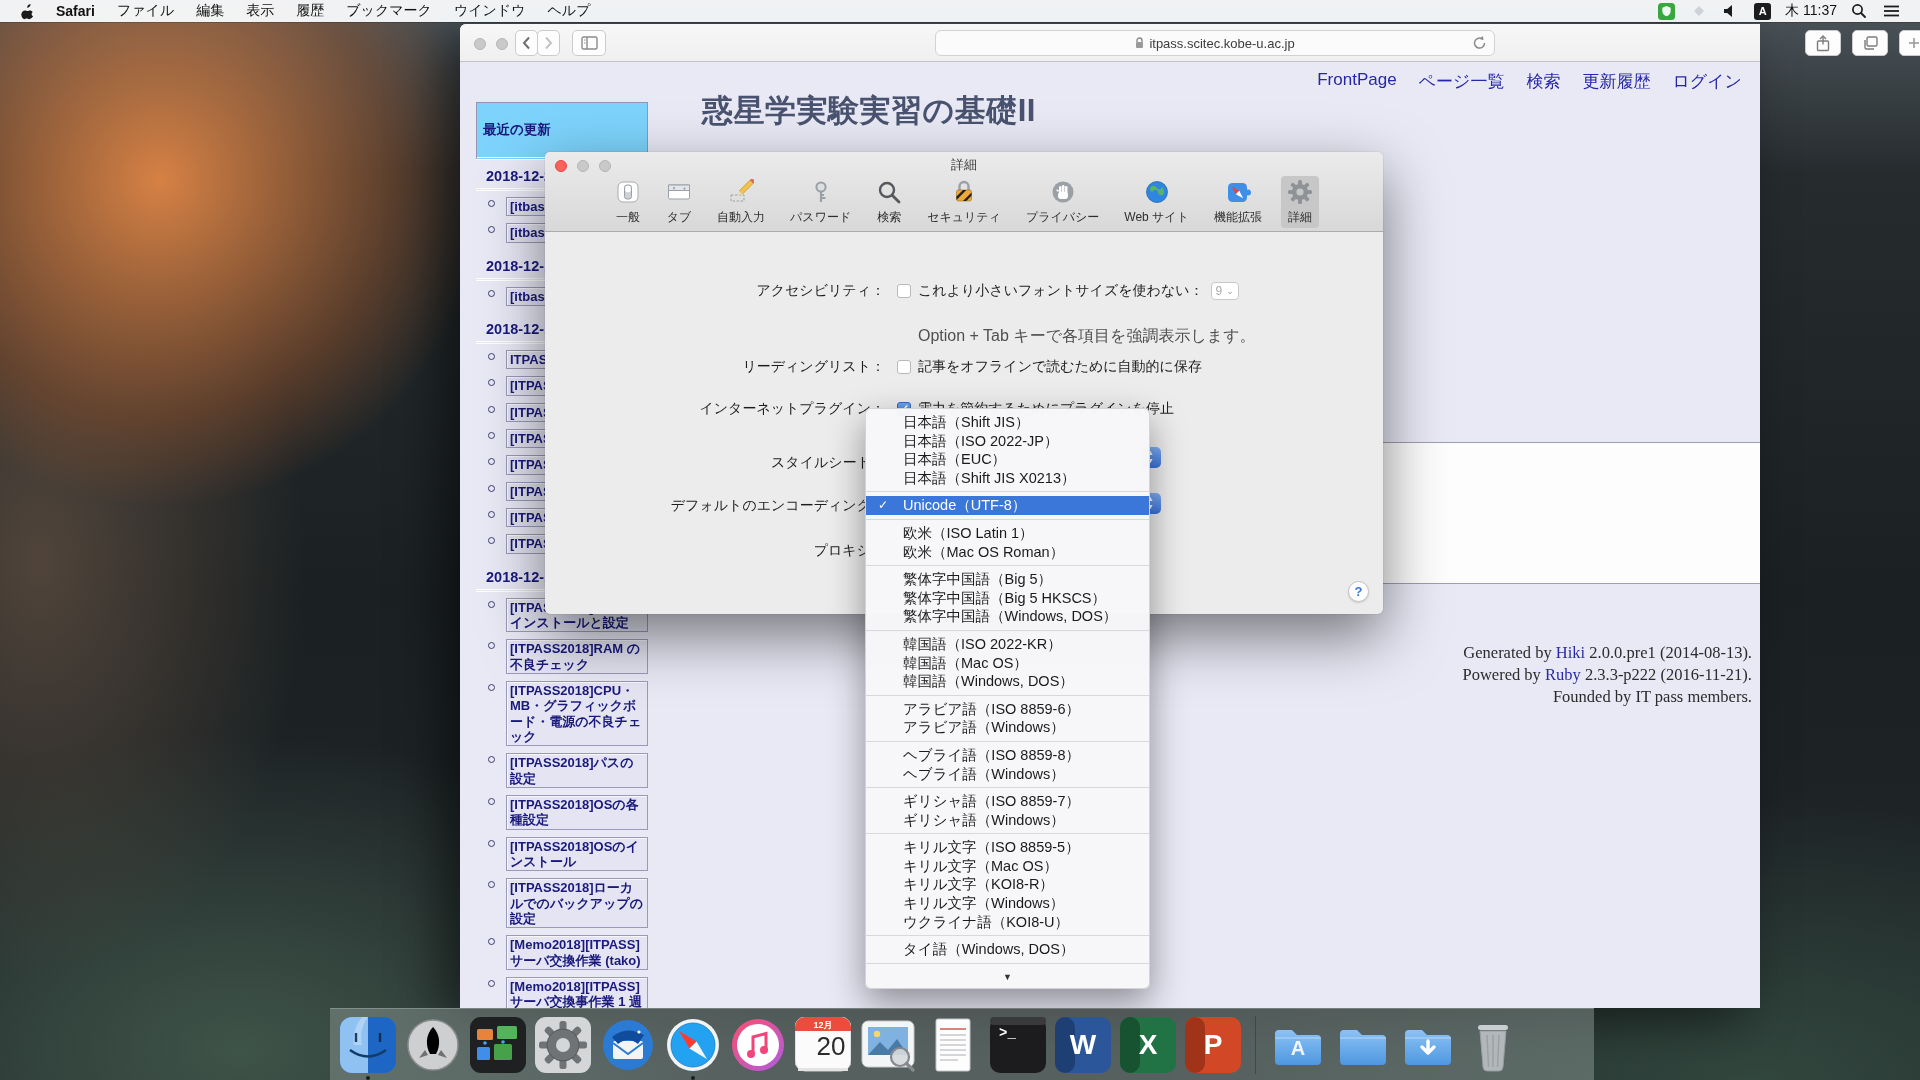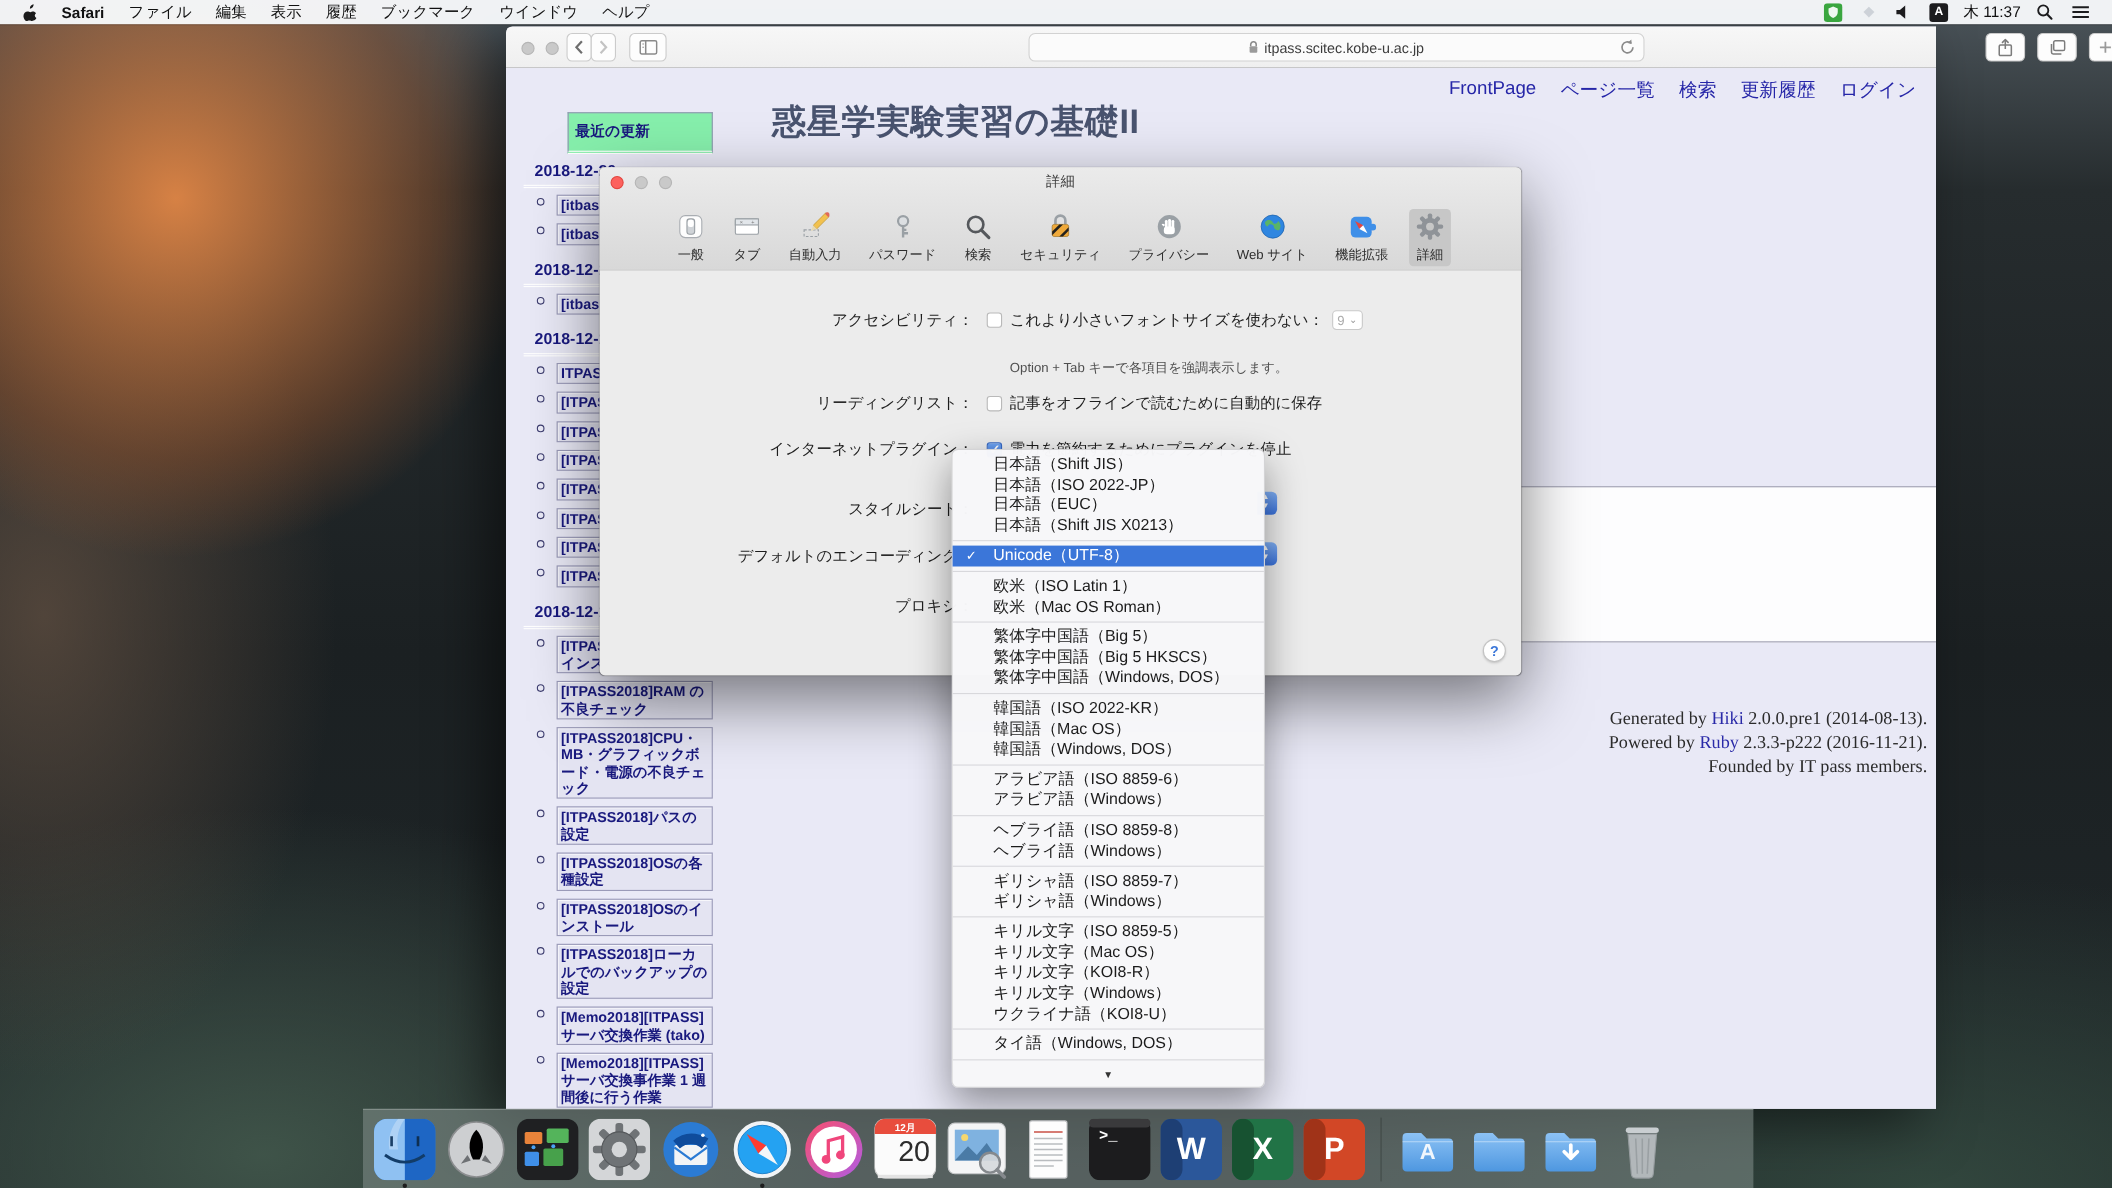--- a/index.html
+++ b/index.html
@@ -43,57 +43,57 @@
     font-size:13px; color:#3c3c3c; }
   #urlfield .rel { position:absolute; right:7px; top:4px; }
 
   
   #page { position:absolute; left:0; top:38px; right:0; bottom:0; background:#E9E9F6; overflow:hidden; }
   #pagenav { position:absolute; top:8px; right:18px; display:flex; gap:22px; font-size:17px; }
   #pagenav a { color:#2626A8; text-decoration:none; }
   #ptitle { position:absolute; left:242px; top:28px; font-size:31px; font-weight:bold; color:#49536F; letter-spacing:.5px; }
 
   #sidebar { position:absolute; left:16px; top:40px; width:172px; font-size:13px; }
-  .sb-header { border:1px solid #9494B4; background:#86efac; color:#19197E; font-weight:bold; font-size:13.5px;
-    padding:8px 6px; border-bottom:3px double #fff;margin-left:40px; }
+  .sb-header { border:1px solid #9494B4; background:#7dd3fc; color:#19197E; font-weight:bold; font-size:13.5px;
+    padding:18px 6px; border-bottom:3px double #fff; }
   .sb-date { color:#19197E; font-weight:bold; font-size:14.5px; padding:8px 8px 4px 10px; border-bottom:3px double #FFF; margin-bottom:6px; }
   .sb-item { position:relative; margin:0 0 7px 30px; }
   .sb-bullet { position:absolute; left:-18px; top:3px; width:7px; height:7px; border:1.5px solid #3c3c6e; border-radius:50%; }
   .sb-link { display:inline-block; background:#E4E4F2; border:1px solid #9A9AB8; padding:1px 3px;
     color:#19197E; font-weight:bold; line-height:1.18; box-shadow:1px 1px 0 rgba(255,255,255,.7) inset; }
 
   #whitebox { position:absolute; left:240px; top:380px; width:1212px; height:142px; background:#FDFDFE; border:1px solid #9D9DB0; }
   #pfooter { position:absolute; right:8px; top:534px; text-align:right; font-family:"Liberation Serif",serif;
     font-size:16.5px; color:#2b2b2b; line-height:22px;margin-top:46px; }
   #pfooter a { color:#2A2AA8; text-decoration:none; }
 
   
   #prefs { position:absolute; left:545px; top:152px; width:838px; height:462px; z-index:30;
     border-radius:5px; background:#ECECEC; box-shadow:0 22px 60px rgba(0,0,0,.5), 0 0 1px rgba(0,0,0,.4); }
-  #prefs-top { position:absolute; left:0; top:0; right:0; height:94px; border-radius:5px 5px 0 0;
+  #prefs-top { position:absolute; left:0; top:0; right:0; height:80px; border-radius:5px 5px 0 0;
     background:linear-gradient(#EBEBEB,#D8D8D8); border-bottom:1px solid #ABABAB;padding-left:15px; }
   #prefs-title { position:absolute; top:4px; left:0; right:0; text-align:center; font-size:13px; color:#3c3c3c; }
   #prefs .tl { top:8px; width:12px; height:12px; }
   .tl.red { background:#FC615D; border:0.5px solid #E2463F; }
   #prefs-tabs { position:absolute; left:0; right:0; bottom:3px; display:flex; justify-content:center; align-items:flex-end; gap:13px; }
   .tb-item { display:flex; flex-direction:column; align-items:center; font-size:12px; color:#2e2e2e; padding:3px 6px 2px; border-radius:4px; }
   .tb-item.sel { background:#C7C7C7; }
   .tb-item svg { margin-bottom:1px; }
 
   #prefs-body { position:absolute; left:0; top:80px; right:0; bottom:0; border-radius:0 0 5px 5px; font-size:14px; color:#1d1d1d; }
   .prow { position:absolute; left:0; right:0; display:flex; }
   .plabel { width:340px; text-align:right; flex:none; }
   .pctrl { margin-left:12px; display:flex; align-items:center; gap:7px; }
   .cb { width:14px; height:14px; background:#fff; border:1px solid #B9B9B9; border-radius:3px; flex:none; position:relative; }
   .cb.checked { background:linear-gradient(#6FA5F2,#3B74DC); border-color:#3668c4; }
   .cb.checked::after { content:"✓"; position:absolute; left:1.5px; top:-1.5px; color:#fff; font-size:12px; font-weight:bold; }
   .mini-select { display:inline-flex; align-items:center; gap:4px; background:#fff; border:1px solid #C9C9C9; border-radius:4px;
     padding:0 4px; height:18px; color:#ABABAB; font-size:12px; }
   .mini-select .mchev { font-size:9px; color:#9a9a9a; }
-  .pnote { font-size:12px; color:#4f4f4f; }
+  .pnote { font-size:16px; color:#4f4f4f; }
   .popup-stub { position:absolute; width:18px; height:21px; border-radius:0 5px 5px 0;
     background:linear-gradient(#7FAFF5,#3A72DC); z-index:1; }
   .popup-stub i { position:absolute; left:4px; color:#fff; font-style:normal; font-size:7px; line-height:7px; }
   #help-btn { position:absolute; right:14px; bottom:12px; width:21px; height:21px; border-radius:50%;
     background:#FEFEFE; border:1px solid #C3C3C3; color:#3B77D9; font-size:13px; font-weight:bold;
     display:flex; align-items:center; justify-content:center; box-shadow:0 1px 2px rgba(0,0,0,.15); }
 
   
   #encmenu { position:absolute; left:865px; top:408px; width:285px; z-index:40; padding:4px 0 0;
     background:rgba(247,247,249,.98); border:1px solid rgba(0,0,0,.14); border-radius:6px;

